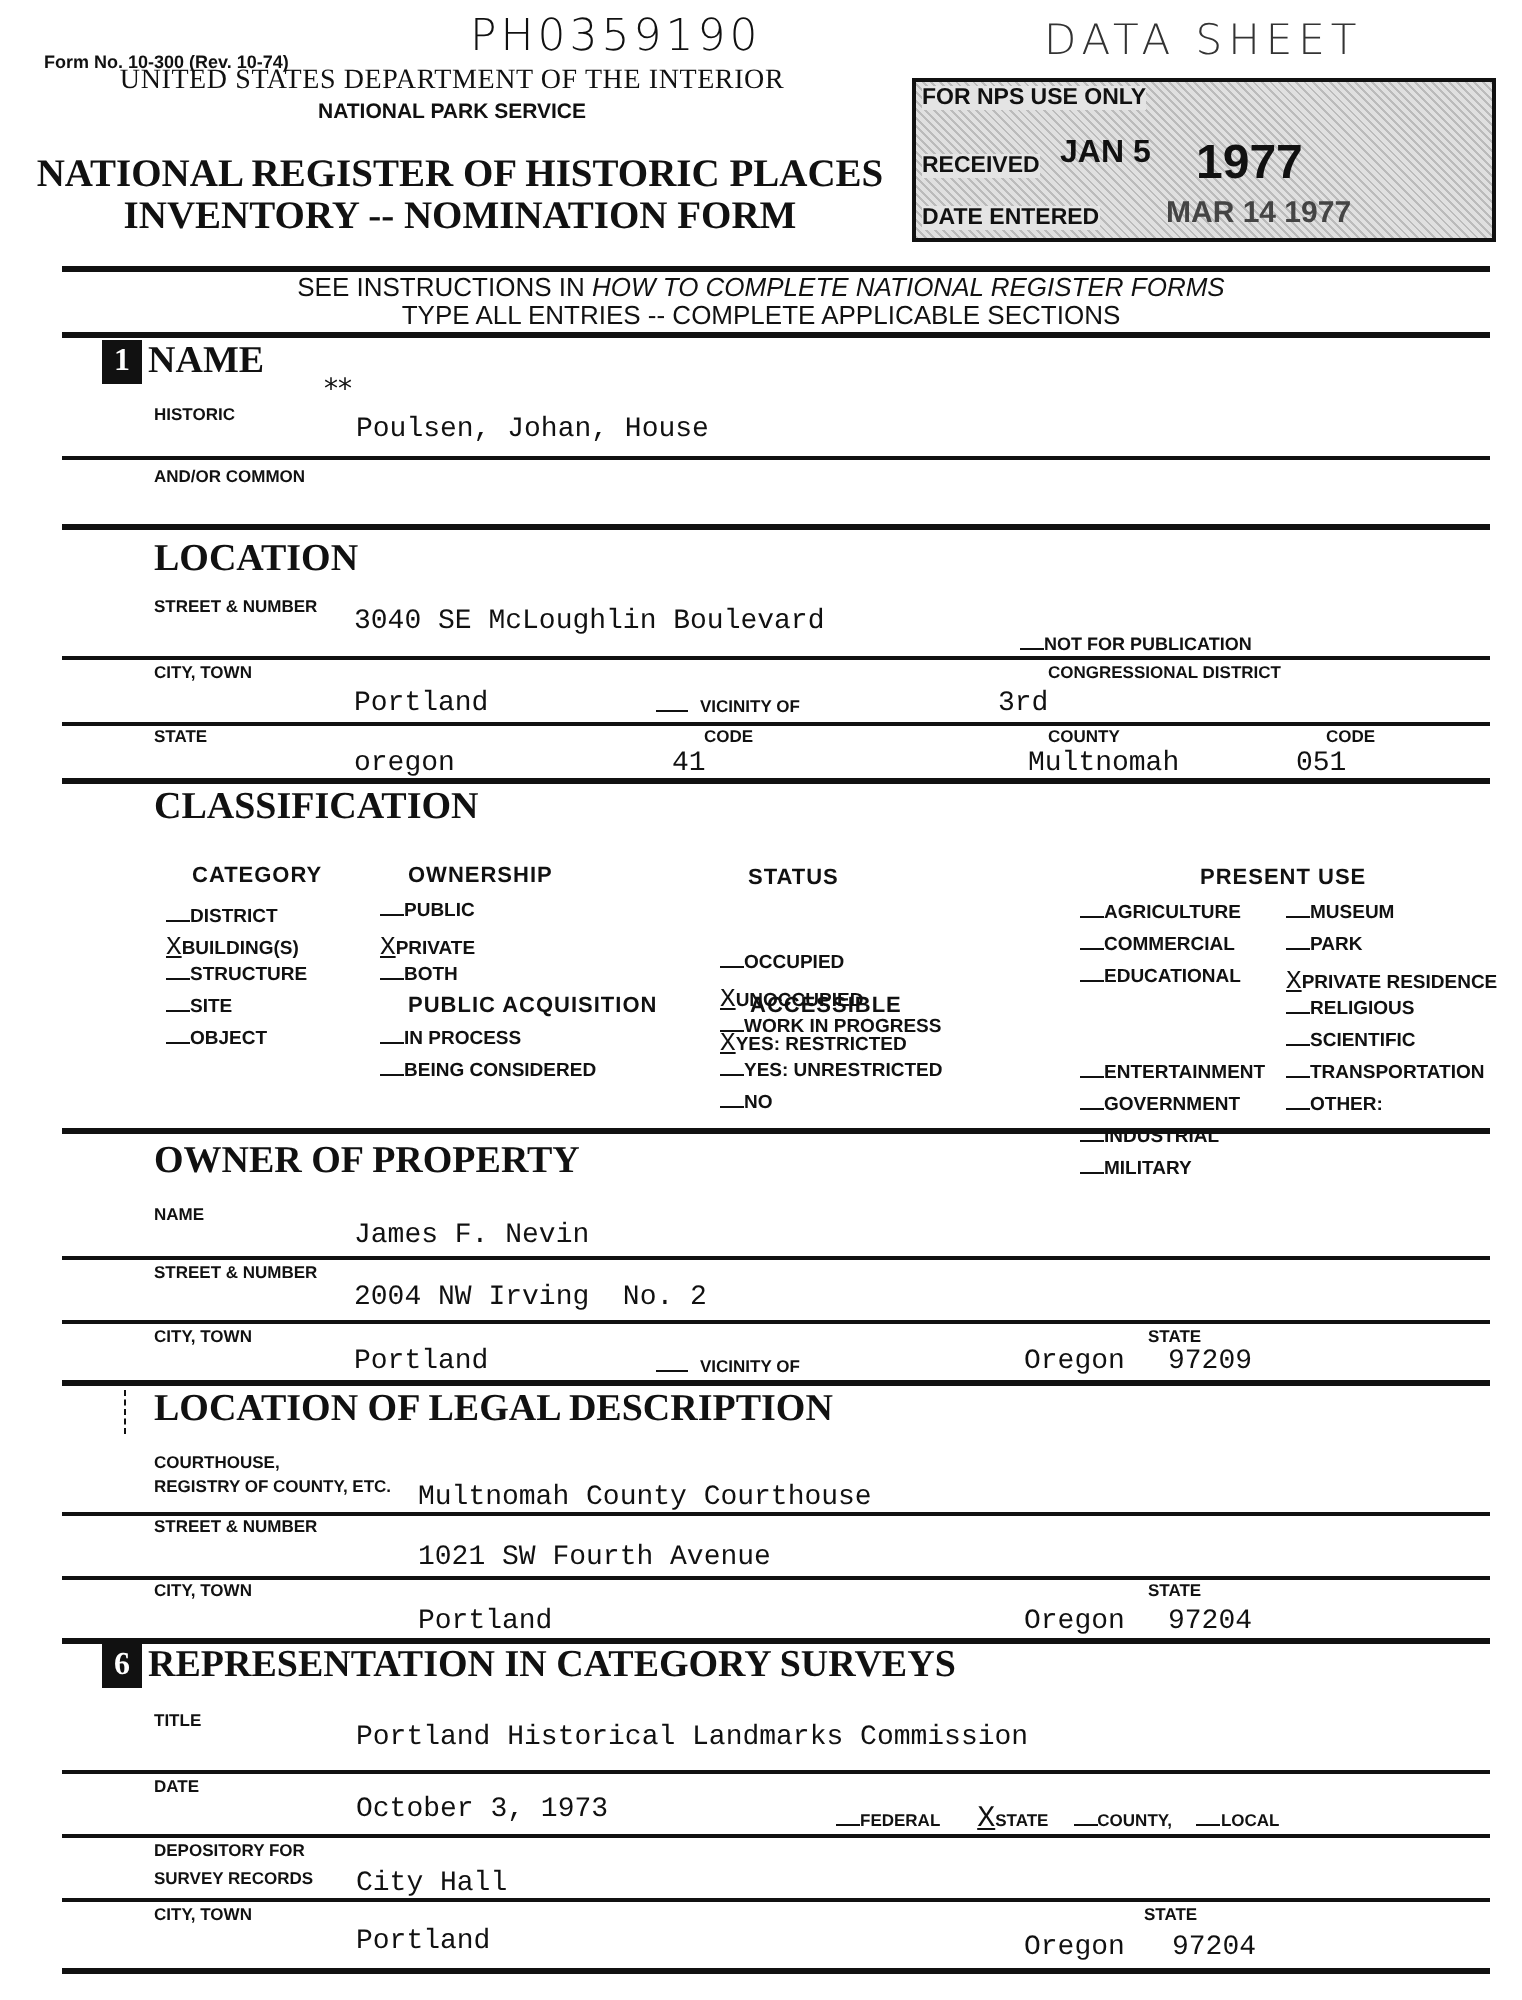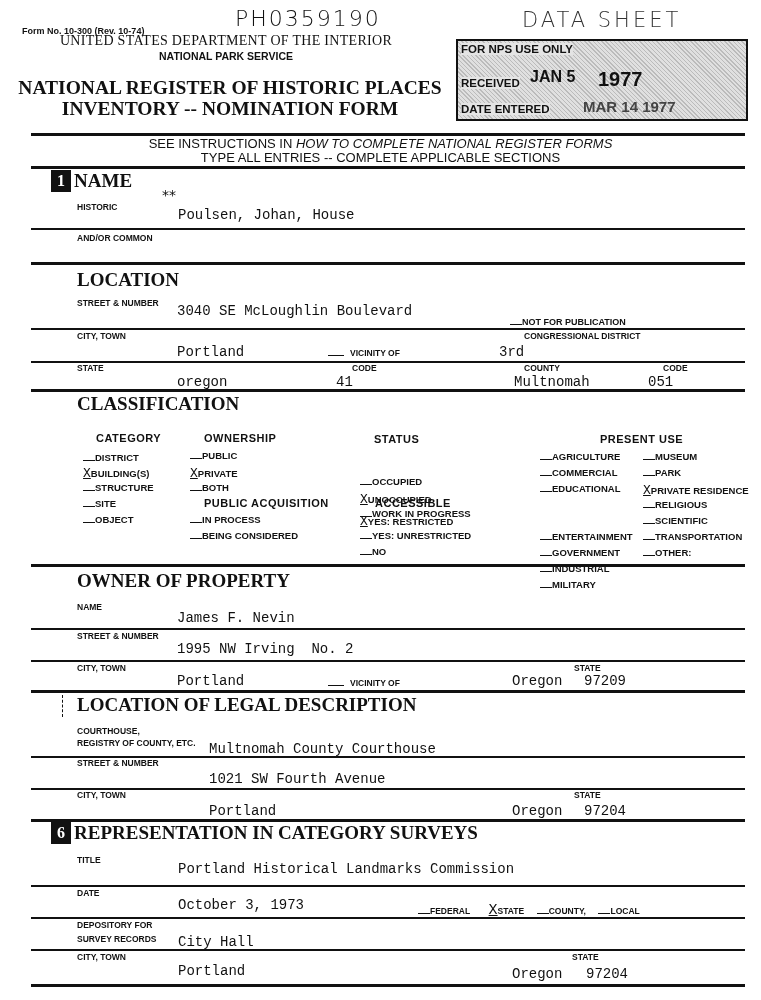--- a/index.html
+++ b/index.html
@@ -38,21 +38,21 @@
 <div class="abs dept">UNITED STATES DEPARTMENT OF THE INTERIOR</div>
 <div class="abs nps">NATIONAL PARK SERVICE</div>
 <div class="abs title1">NATIONAL REGISTER OF HISTORIC PLACES</div>
 <div class="abs title2">INVENTORY -- NOMINATION FORM</div>
 <div class="abs datasheet">DATA SHEET</div>
 
 <div class="abs npsbox">
   <span class="lbl" style="left:3px;top:2px;">FOR NPS USE ONLY</span>
   <span class="lbl" style="left:3px;top:36px;">RECEIVED</span>
   <span class="stamp" style="left:72px;top:27px;font-size:16px;">JAN 5</span>
-  <span class="stamp" style="left:140px;top:27px;font-size:20px;">1977</span>
+  <span class="stamp" style="left:140px;top:27px;font-size:24px;">1977</span>
   <span class="lbl" style="left:3px;top:62px;">DATE ENTERED</span>
   <span class="stamp" style="left:125px;top:57px;font-size:15px;color:#444;">MAR 14 1977</span>
 </div>
 
 <div class="rule thick" style="top:133px;"></div>
 <div class="abs instr" style="top:136px;">
   <span>SEE INSTRUCTIONS IN </span><i>HOW TO COMPLETE NATIONAL REGISTER FORMS</i>
 </div>
 <div class="abs instr" style="top:150px;">TYPE ALL ENTRIES -- COMPLETE APPLICABLE SECTIONS</div>
 <div class="rule thick" style="top:166px;"></div>
@@ -144,21 +144,21 @@
   <div class="cb" style="height:16px;"><span class="blank"></span><span>TRANSPORTATION</span></div>
   <div class="cb" style="height:16px;"><span class="blank"></span><span>OTHER:</span></div>
 </div>
 <div class="rule thick" style="top:564px;"></div>
 
 <div class="abs sec" style="left:77px;top:570px;">OWNER OF PROPERTY</div>
 <div class="abs lab" style="left:77px;top:602px;">NAME</div>
 <div class="abs val" style="left:177px;top:610px;">James F. Nevin</div>
 <div class="rule thin" style="top:628px;"></div>
 <div class="abs lab" style="left:77px;top:631px;">STREET &amp; NUMBER</div>
-<div class="abs val" style="left:177px;top:641px;white-space:pre;">1995 NW Irving  No. 2</div>
+<div class="abs val" style="left:177px;top:641px;white-space:pre;">2004 NW Irving  No. 2</div>
 <div class="rule thin" style="top:660px;"></div>
 <div class="abs lab" style="left:77px;top:663px;">CITY, TOWN</div>
 <div class="abs lab" style="left:574px;top:663px;">STATE</div>
 <div class="abs val" style="left:177px;top:673px;">Portland</div>
 <div class="abs cb" style="left:328px;top:678px;font-size:8.5px;"><span class="blank" style="width:16px;margin-right:6px;"></span><span>VICINITY OF</span></div>
 <div class="abs val" style="left:512px;top:673px;">Oregon</div>
 <div class="abs val" style="left:584px;top:673px;">97209</div>
 <div class="rule thick" style="top:690px;"></div>
 
 <div class="abs" style="left:62px;top:695px;height:22px;border-left:1.5px dashed #111;"></div>

